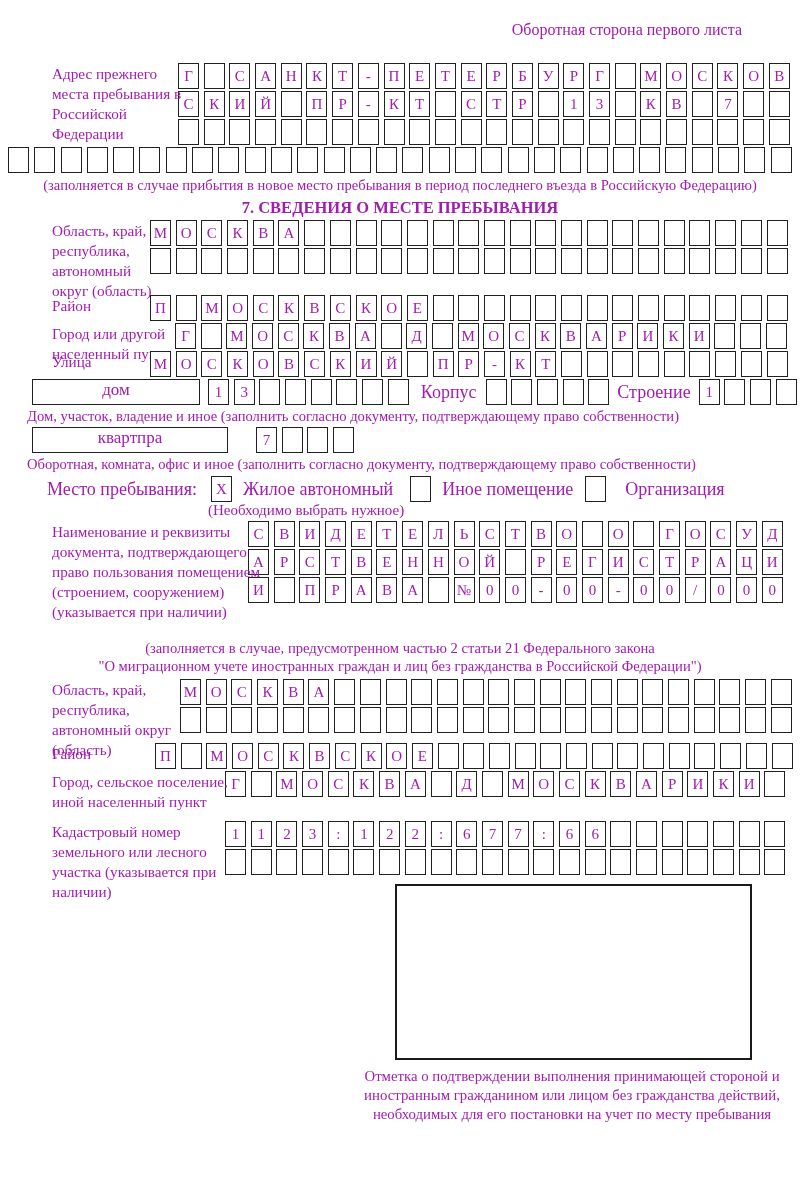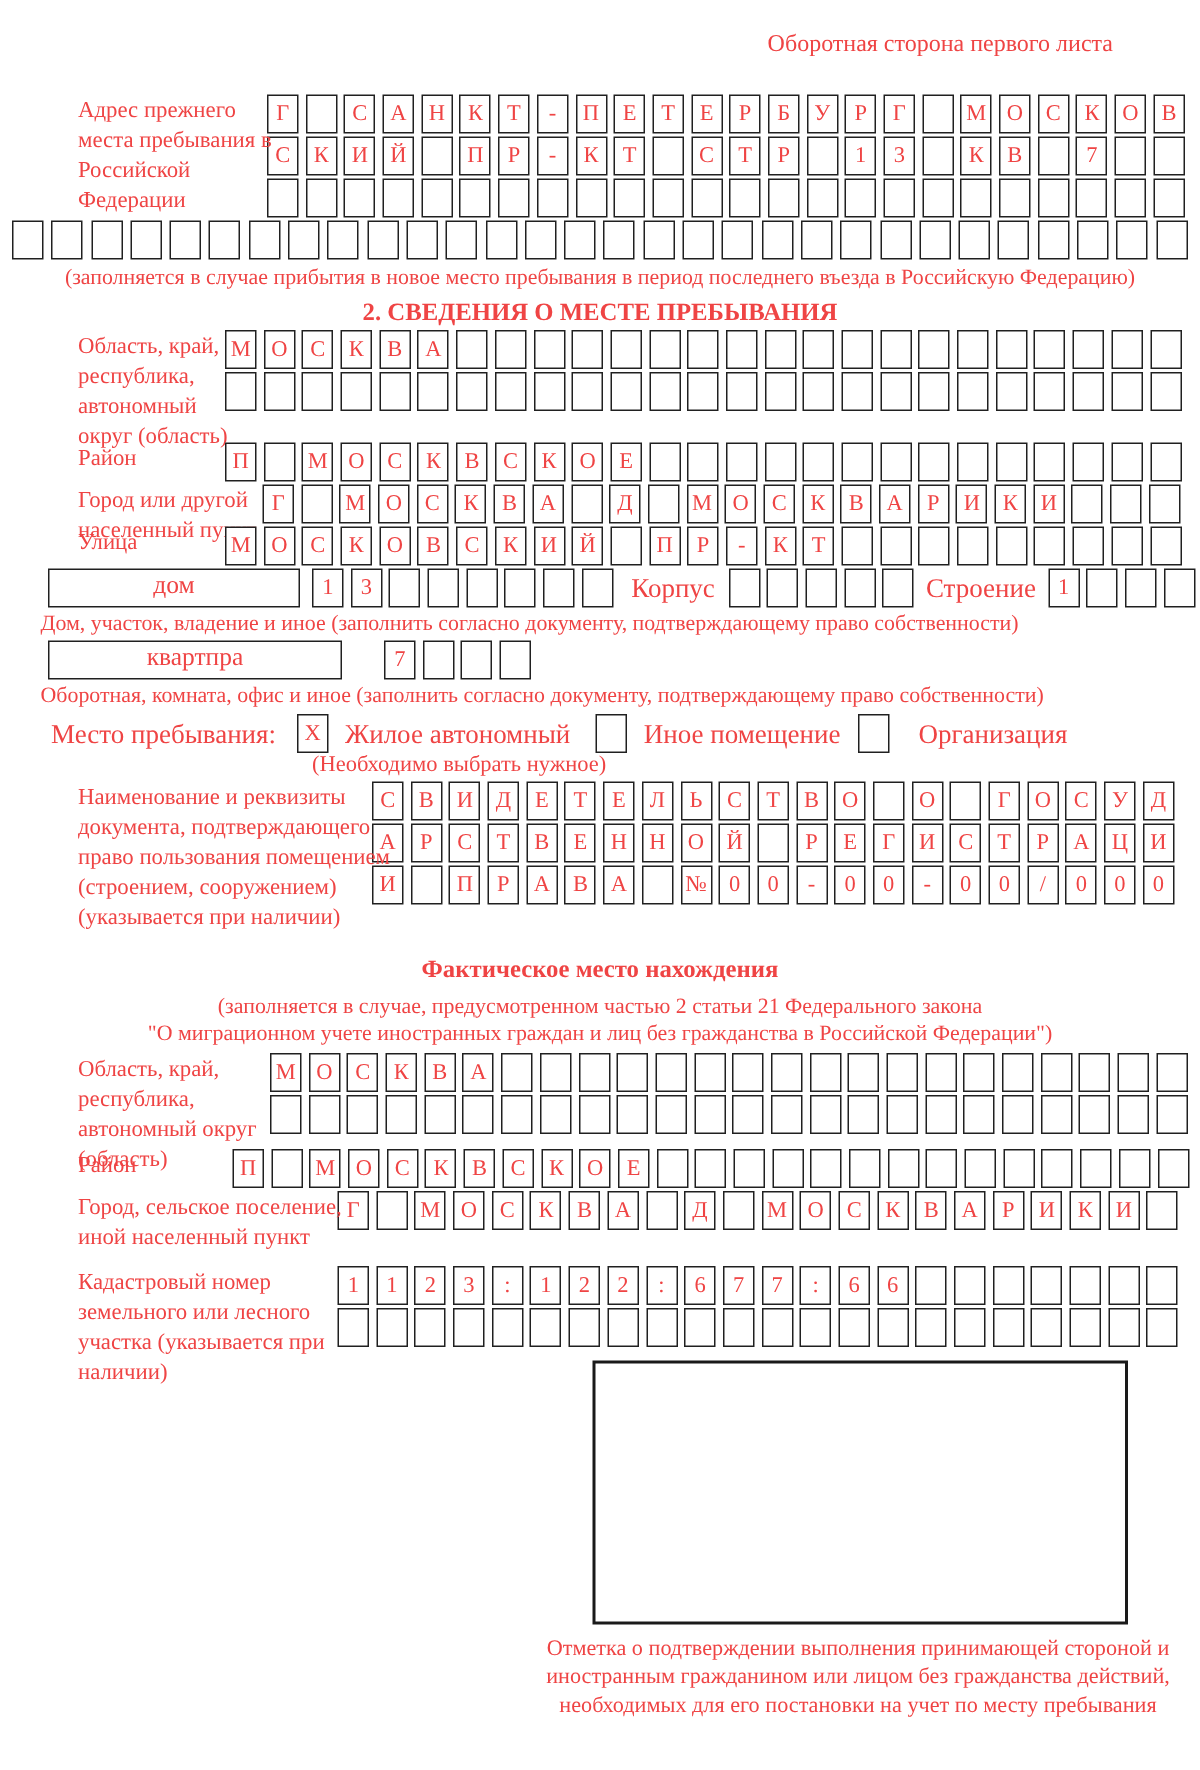--- a/index.html
+++ b/index.html
@@ -1,19 +1,19 @@
 <!DOCTYPE html>
 <html><head>
 <meta charset="utf-8">
 <style>
   * { margin:0; padding:0; box-sizing:border-box; }
   html,body { background:#fff; }
   .page {
     position:relative; width:800px; height:1180px; overflow:hidden;
-    background:#fff; color:#ef4444; padding:0 8px;
+    background:#fff; color:#a21caf; padding:0 8px;
     font-family:"Liberation Serif","DejaVu Serif",serif;
   }
   .hdr { height:43px; padding:21px 50px 0 0; text-align:right; font-size:16px; }
   .frow { position:relative; }
   .lbl { position:absolute; left:44px; top:1px; font-size:15.2px; line-height:20px; }
   .boxcol { display:flex; flex-direction:column; gap:2px; }
   .boxrow { display:flex; gap:4.7px; }
   .boxrow.wide { gap:5.3px; }
   .cell {
     flex:0 0 21px; width:21px; height:26px; border:1.6px solid #202020;
@@ -149,21 +149,21 @@
       <span class="cell"></span>
       <span class="cell"></span>
       <span class="cell"></span>
       <span class="cell"></span>
       <span class="cell"></span>
       <span class="cell"></span>
       <span class="cell"></span>
     </div>
   <div class="note center" style="margin-top:3px;">(заполняется в случае прибытия в новое место пребывания в период последнего въезда в Российскую Федерацию)</div>
 
-  <div class="sect-title" style="margin-top:3px;">2. СВЕДЕНИЯ О МЕСТЕ ПРЕБЫВАНИЯ</div>
+  <div class="sect-title" style="margin-top:3px;">7. СВЕДЕНИЯ О МЕСТЕ ПРЕБЫВАНИЯ</div>
 
   <div class="frow" style="margin-top:2px;min-height:73px;">
     <div class="lbl" style="width:112px;">Область, край, республика, автономный округ (область)</div>
     <div class="boxcol" style="margin-left:142px;">
       <div class="boxrow">
           <span class="cell">М</span>
           <span class="cell">О</span>
           <span class="cell">С</span>
           <span class="cell">К</span>
           <span class="cell">В</span>
@@ -348,21 +348,21 @@
     </div>
     <div class="boxrow" style="margin-left:8px;">
         <span class="cell">7</span>
         <span class="cell"></span>
         <span class="cell"></span>
         <span class="cell"></span>
       </div>
   </div>
   <div class="note" style="margin-top:2px;margin-left:19px;">Оборотная, комната, офис и иное (заполнить согласно документу, подтверждающему право собственности)</div>
 
-  <div class="inline-row" style="margin-top:3px;margin-left:26px;">
+  <div class="inline-row" style="margin-top:3px;margin-left:39px;">
     <span class="inline-lbl">Место пребывания:</span>
     <span class="cell" style="margin-left:14px;">X</span>
     <span class="inline-lbl" style="margin-left:11px;">Жилое автономный</span>
     <span class="cell" style="margin-left:17px;"></span>
     <span class="inline-lbl" style="margin-left:11px;">Иное помещение</span>
     <span class="cell" style="margin-left:12px;"></span>
     <span class="inline-lbl" style="margin-left:19px;">Организация</span>
   </div>
   <div style="font-size:15px;line-height:17px;margin-left:200px;">(Необходимо выбрать нужное)</div>
 
@@ -434,21 +434,20 @@
           <span class="cell">0</span>
           <span class="cell">0</span>
           <span class="cell">/</span>
           <span class="cell">0</span>
           <span class="cell">0</span>
           <span class="cell">0</span>
         </div>
     </div>
   </div>
 
-  <div class="sect-title" style="margin-top:2px;">Фактическое место нахождения</div>
   <div class="note center" style="margin-top:6px;">(заполняется в случае, предусмотренном частью 2 статьи 21 Федерального закона</div>
   <div class="note center">"О миграционном учете иностранных граждан и лиц без гражданства в Российской Федерации")</div>
 
   <div class="frow" style="margin-top:4px;min-height:62px;">
     <div class="lbl" style="width:150px;">Область, край, республика, автономный округ (область)</div>
     <div class="boxcol" style="margin-left:172px;">
       <div class="boxrow">
           <span class="cell">М</span>
           <span class="cell">О</span>
           <span class="cell">С</span>

